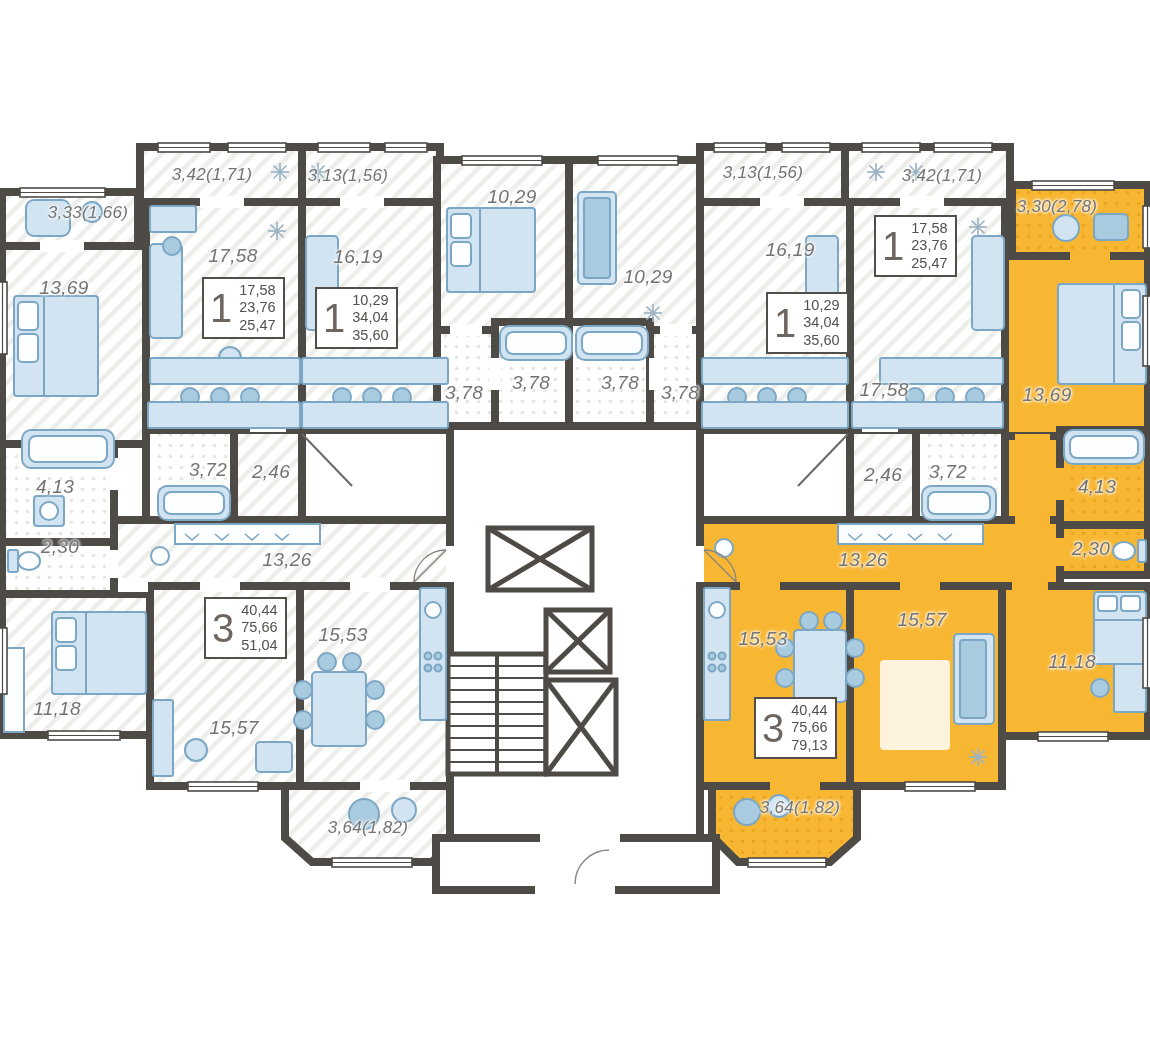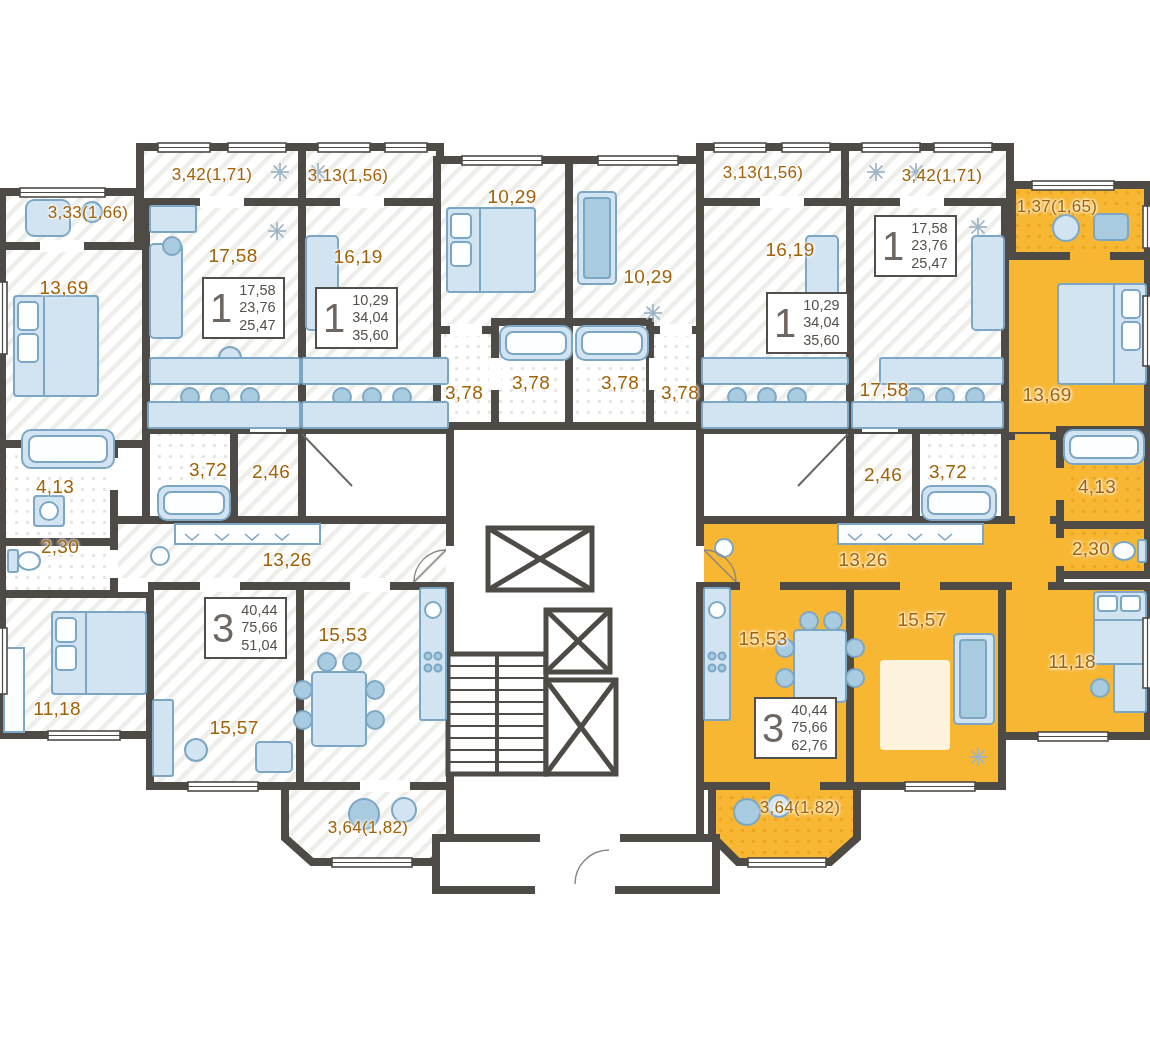--- a/index.html
+++ b/index.html
@@ -1,20 +1,20 @@
 <!DOCTYPE html>
 <html><head>
 <meta charset="utf-8">
 <style>
   html,body{margin:0;padding:0;background:#ffffff;}
   .stage{position:relative;width:1150px;height:1040px;background:#fff;overflow:hidden;
          font-family:"Liberation Sans",sans-serif;}
   .stage svg{position:absolute;left:0;top:0;}
-  .lbl{position:absolute;transform:translate(-50%,-50%);font-size:19px;
-       color:#a16207;white-space:nowrap;letter-spacing:.3px;
+  .lbl{position:absolute;transform:translate(-50%,-50%);font-style:italic;font-size:19px;
+       color:#737373;white-space:nowrap;letter-spacing:.3px;
        text-shadow:0 0 3px #fff,0 0 3px #fff,0 0 4px #fff;}
   .lbl.sm{font-size:17px;}
   .card{position:absolute;background:#fff;border:2px solid #524E4A;padding:3px 7px 3px 6px;
         display:flex;align-items:center;gap:7px;box-sizing:border-box;}
   .card .num{font-size:40px;line-height:.95;color:#6E6660;font-weight:400;}
   .card .areas{display:flex;flex-direction:column;font-size:14.5px;color:#55504B;line-height:1.2;}
   
   .rm{stroke:#4E4A46;stroke-width:8;}
   .thin{stroke:#4E4A46;stroke-width:5;}
   .fur{fill:#D2E4F1;stroke:#7BA7C5;stroke-width:2;}
@@ -488,21 +488,21 @@
 </svg>
 
 <div>
   <span class="lbl sm" style="left:88px;top:213px">3,33(1,66)</span>
   <span class="lbl sm" style="left:212px;top:175px">3,42(1,71)</span>
   <span class="lbl sm" style="left:348px;top:176px">3,13(1,56)</span>
   <span class="lbl" style="left:512px;top:197px">10,29</span>
   <span class="lbl" style="left:648px;top:277px">10,29</span>
   <span class="lbl sm" style="left:763px;top:173px">3,13(1,56)</span>
   <span class="lbl sm" style="left:942px;top:176px">3,42(1,71)</span>
-  <span class="lbl sm" style="left:1057px;top:207px">1,37(1,65)</span>
+  <span class="lbl sm" style="left:1057px;top:207px">3,30(2,78)</span>
   <span class="lbl" style="left:64px;top:288px">13,69</span>
   <span class="lbl" style="left:233px;top:256px">17,58</span>
   <span class="lbl" style="left:358px;top:257px">16,19</span>
   <span class="lbl" style="left:790px;top:250px">16,19</span>
   <span class="lbl" style="left:884px;top:390px">17,58</span>
   <span class="lbl" style="left:1047px;top:395px">13,69</span>
   <span class="lbl" style="left:464px;top:393px">3,78</span>
   <span class="lbl" style="left:531px;top:383px">3,78</span>
   <span class="lbl" style="left:620px;top:383px">3,78</span>
   <span class="lbl" style="left:680px;top:393px">3,78</span>
@@ -564,17 +564,17 @@
     <span>40,44</span>
     <span>75,66</span>
     <span>51,04</span>
   </span>
 </div>
 <div class="card" style="left:754px;top:697px">
   <span class="num">3</span>
   <span class="areas">
     <span>40,44</span>
     <span>75,66</span>
-    <span>62,76</span>
+    <span>79,13</span>
   </span>
 </div>
 
 </div>
 
 </body></html>

